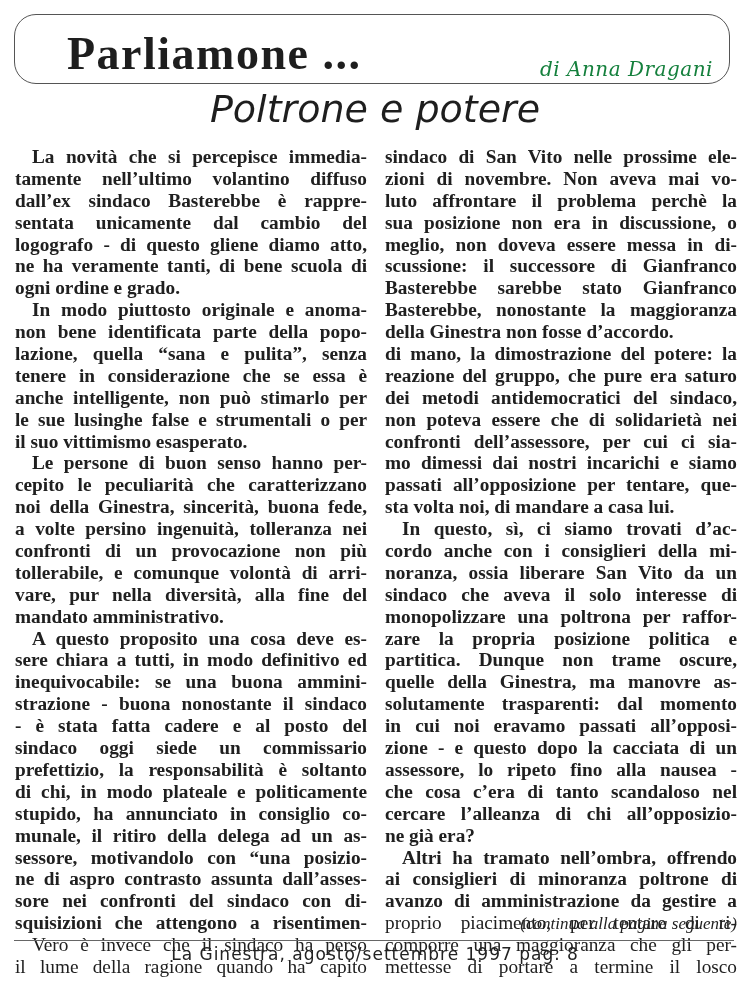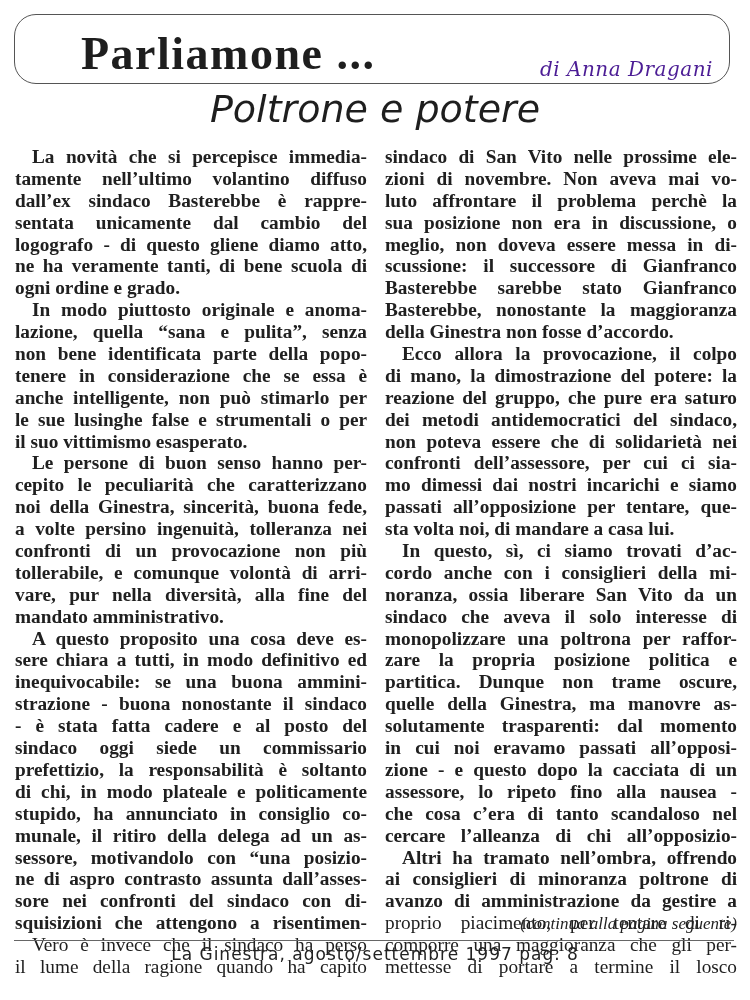--- a/index.html
+++ b/index.html
@@ -6,29 +6,29 @@
     body {
       width: 750px; height: 1000px; position: relative; overflow: hidden;
       color: #1a1a1a;
       font-family: "Liberation Serif", "DejaVu Serif", serif;
     }
     .header-box {
       position: absolute; left: 14px; top: 14px; width: 716px; height: 70px;
       border: 1.5px solid #555; border-radius: 22px; box-sizing: border-box;
     }
     .column-title {
-      position: absolute; left: 66px; top: 14px;
+      position: absolute; left: 52px; top: 14px;
       font-family: "Liberation Serif", "DejaVu Serif", serif;
       font-size: 46px; font-weight: bold; letter-spacing: 1.5px; color: #1e1e1e;
       line-height: 50px;
     }
     .byline {
       position: absolute; right: 16px; top: 42px;
       font-family: "DejaVu Serif", "Liberation Serif", serif;
-      font-style: italic; font-size: 20px; color: #4c1d95; letter-spacing: 0.5px;
+      font-style: italic; font-size: 20px; color: #15803d; letter-spacing: 0.5px;
     }
     .headline {
       position: absolute; left: 0; width: 750px; top: 86px; text-align: center;
       font-family: "DejaVu Sans", "Liberation Sans", sans-serif;
       font-style: italic; font-size: 38px; color: #1e1e1e; line-height: 46px;
     }
     .col {
       position: absolute; top: 146px; width: 352px;
       font-size: 19.3px; line-height: 21.9px; font-weight: bold; color: #202020;
     }
@@ -70,22 +70,22 @@
       <span class="line indent">La novità che si percepisce immedia-</span>
       <span class="line">tamente nell’ultimo volantino diffuso</span>
       <span class="line">dall’ex sindaco Basterebbe è rappre-</span>
       <span class="line">sentata unicamente dal cambio del</span>
       <span class="line">logografo - di questo gliene diamo atto,</span>
       <span class="line">ne ha veramente tanti, di bene scuola di</span>
       <span class="line last">ogni ordine e grado.</span>
     </div>
     <div>
       <span class="line indent">In modo piuttosto originale e anoma-</span>
+      <span class="line">non bene identificata parte della popo-</span>
       <span class="line">lazione, quella “sana e pulita”, senza</span>
-      <span class="line">non bene identificata parte della popo-</span>
       <span class="line">tenere in considerazione che se essa è</span>
       <span class="line">anche intelligente, non può stimarlo per</span>
       <span class="line">le sue lusinghe false e strumentali o per</span>
       <span class="line last">il suo vittimismo esasperato.</span>
     </div>
     <div>
       <span class="line indent">Le persone di buon senso hanno per-</span>
       <span class="line">cepito le peculiarità che caratterizzano</span>
       <span class="line">noi della Ginestra, sincerità, buona fede,</span>
       <span class="line">a volte persino ingenuità, tolleranza nei</span>
@@ -121,21 +121,20 @@
       <span class="line">zioni di novembre. Non aveva mai vo-</span>
       <span class="line">luto affrontare il problema perchè la</span>
       <span class="line">sua posizione non era in discussione, o</span>
       <span class="line">meglio, non doveva essere messa in di-</span>
       <span class="line">scussione: il successore di Gianfranco</span>
       <span class="line">Basterebbe sarebbe stato Gianfranco</span>
       <span class="line">Basterebbe, nonostante la maggioranza</span>
       <span class="line last">della Ginestra non fosse d’accordo.</span>
     </div>
     <div>
-      <span class="line indent">Ecco allora la provocazione, il colpo</span>
       <span class="line">di mano, la dimostrazione del potere: la</span>
       <span class="line">reazione del gruppo, che pure era saturo</span>
       <span class="line">dei metodi antidemocratici del sindaco,</span>
       <span class="line">non poteva essere che di solidarietà nei</span>
       <span class="line">confronti dell’assessore, per cui ci sia-</span>
       <span class="line">mo dimessi dai nostri incarichi e siamo</span>
       <span class="line">passati all’opposizione per tentare, que-</span>
       <span class="line last">sta volta noi, di mandare a casa lui.</span>
     </div>
     <div>
@@ -146,20 +145,21 @@
       <span class="line">monopolizzare una poltrona per raffor-</span>
       <span class="line">zare la propria posizione politica e</span>
       <span class="line">partitica. Dunque non trame oscure,</span>
       <span class="line">quelle della Ginestra, ma manovre as-</span>
       <span class="line">solutamente trasparenti: dal momento</span>
       <span class="line">in cui noi eravamo passati all’opposi-</span>
       <span class="line">zione - e questo dopo la cacciata di un</span>
       <span class="line">assessore, lo ripeto fino alla nausea -</span>
       <span class="line">che cosa c’era di tanto scandaloso nel</span>
       <span class="line">cercare l’alleanza di chi all’opposizio-</span>
+      <span class="line last">ne già era?</span>
     </div>
     <div>
       <span class="line indent">Altri ha tramato nell’ombra, offrendo</span>
       <span class="line">ai consiglieri di minoranza poltrone di</span>
       <span class="line">avanzo di amministrazione da gestire a</span>
       <span class="line light">proprio piacimento, per tentare di ri-</span>
       <span class="line light">comporre una maggioranza che gli per-</span>
       <span class="line light">mettesse di portare a termine il losco</span>
     </div>
   </div>

